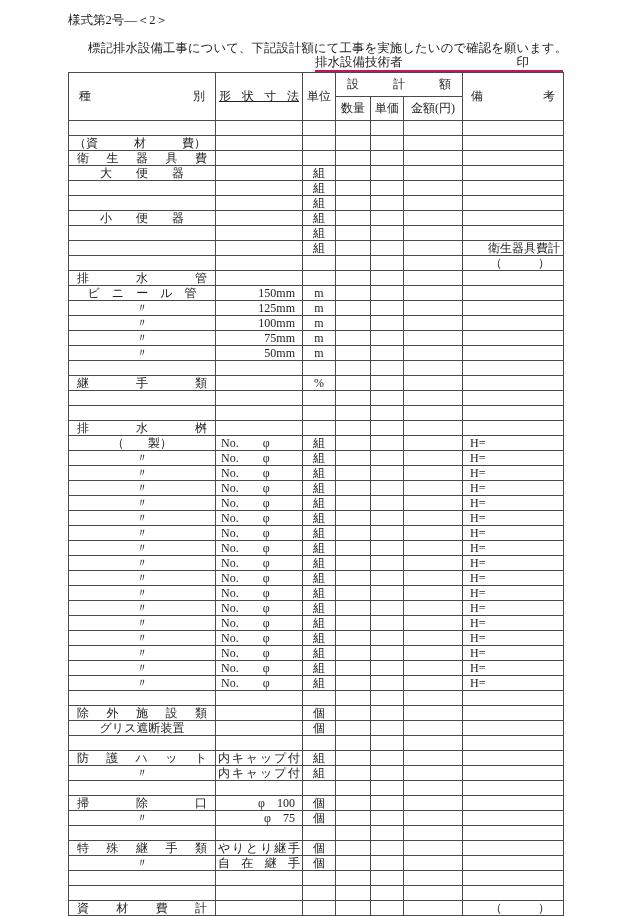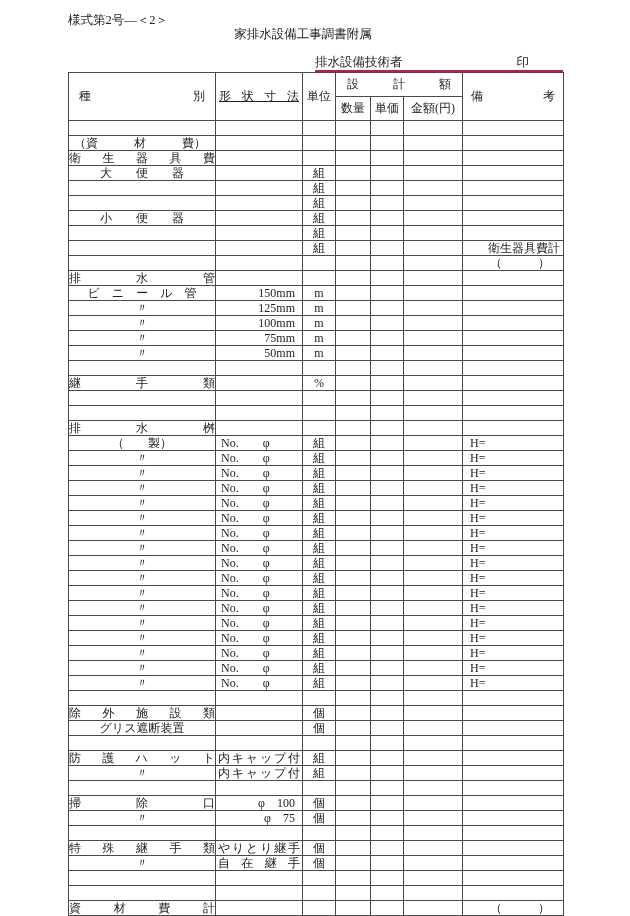--- a/index.html
+++ b/index.html
@@ -32,38 +32,38 @@
     overflow:hidden;white-space:nowrap;
     color:#222;
   }
   table.form thead th{height:15px;}
   
   table.form td{text-align:left;padding-left:2px;}
   table.form td:nth-child(3),table.form td:nth-child(4),
   table.form td:nth-child(5),table.form td:nth-child(6){text-align:center;padding-left:0;}
   table.form td:nth-child(7){padding-left:7px;}
   
-  .sp{text-align:right;text-align-last:justify;text-justify:inter-character;padding:0 0 !important;}
+  .sp{text-align:right;text-align-last:justify;text-justify:inter-character;padding:0 8px !important;}
   .sph{padding:16px 10px !important;}   
   .spk{padding:0 3px !important;text-decoration:underline;}    
   .spg{padding:0 11px !important;}   
   .spb{padding:16px 8px !important;}    
   .sp2{text-align:justify !important;text-align-last:justify;text-justify:inter-character;padding:0 2px !important;}
   .ctr{text-align:center !important;padding:0 !important;}
   .rt{text-align:right !important;padding:0 7px 0 0 !important;}
   .rt2{text-align:right !important;padding:0 3px 0 0 !important;}
   .lt{text-align:left !important;padding:0 0 0 5px !important;}
   .pr{text-align:right !important;padding:0 13px 0 0 !important;}
 </style>
 </head>
 <body>
 
 <div class="page">
   <div class="form-no">様式第2号—＜2＞</div>
-  <div class="doc-title">家排水設備工事調書附属</div>
+  <div class="doc-subtitle">標記排水設備工事について、下記設計額にて工事を実施したいので確認を願います。</div>
 
   <div class="sig-row">
     <span class="engineer">排水設備技術者</span>
     <span class="spacer"></span>
     <span class="seal">印</span>
   </div>
 
   <table class="form">
     <colgroup>
       <col style="width:147px">

